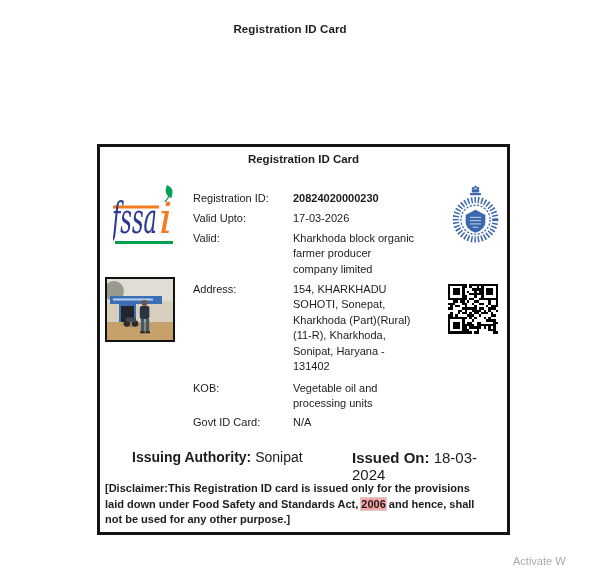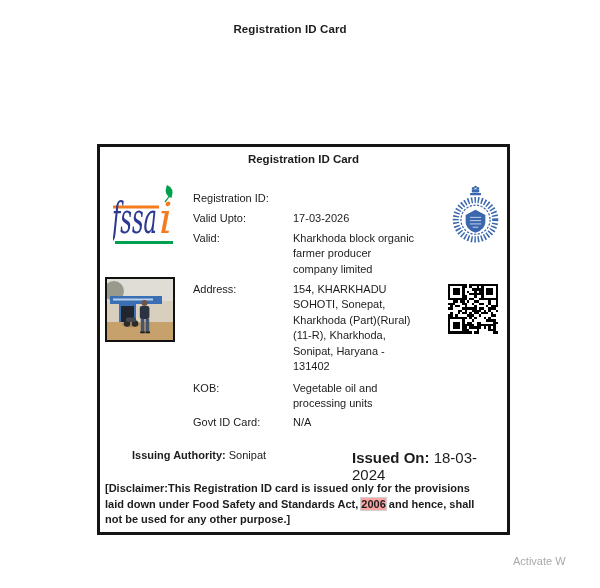--- a/index.html
+++ b/index.html
@@ -22,21 +22,21 @@
   .val.bold { font-weight:700; }
 
   .fssai-logo { position:absolute; left:13px; top:37px; width:64px; height:66px; }
   .emblem     { position:absolute; left:347px; top:37px; width:57px; height:62px; }
   .photo      { position:absolute; left:5px;  top:130px; width:70px; height:65px;
                 border:2px solid #111; background:#dfddd6; }
   .photo svg  { display:block; width:100%; height:100%; }
   .qr         { position:absolute; left:348px; top:136px; width:50px; height:51px; }
   .qr svg     { display:block; width:100%; height:100%; }
 
-  .issuing-left  { position:absolute; left:32px;  top:302px; font-size:11px; }
+  .issuing-left  { position:absolute; left:32px;  top:302px; font-size:14px; }
   .issuing-right { position:absolute; left:252px; top:302px; font-size:15px; }
   .issuing-left b, .issuing-right b { font-weight:700; }
 
   .disclaimer { position:absolute; left:5px; top:334px; width:404px;
                 font-size:11px; font-weight:700; line-height:15.6px;
                 white-space:pre-line; }
   .hl-2006 { background:#fca5a5; box-shadow:0 0 0 1px #d2d2d2; }
 
   .watermark { position:absolute; left:513px; top:551px; color:#a9a9a9; }
   .watermark .wm1 { font-size:11px; line-height:21px; white-space:nowrap; }
@@ -347,20 +347,21 @@
         <rect x="8" y="20" width="1" height="1"></rect>
         <rect x="9" y="20" width="1" height="1"></rect>
         <rect x="11" y="20" width="1" height="1"></rect>
         <rect x="12" y="20" width="1" height="1"></rect>
         <rect x="19" y="20" width="1" height="1"></rect>
         <rect x="20" y="20" width="1" height="1"></rect>
       </svg>
   </div>
 
   <div class="lbl" style="top:44px">Registration ID:</div>
+  <div class="val bold" style="top:44px">20824020000230</div>
 
   <div class="lbl" style="top:64px">Valid Upto:</div>
   <div class="val" style="top:64px">17-03-2026</div>
 
   <div class="lbl" style="top:84px">Valid:</div>
   <div class="val" style="top:84px">Kharkhoda block organic
 farmer producer
 company limited</div>
 
   <div class="lbl" style="top:135px">Address:</div>

